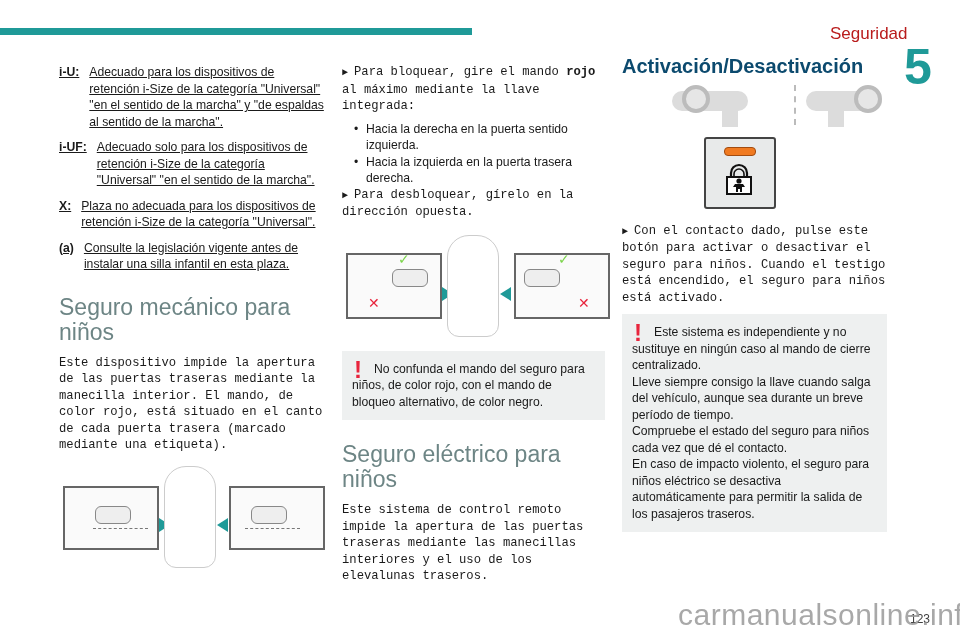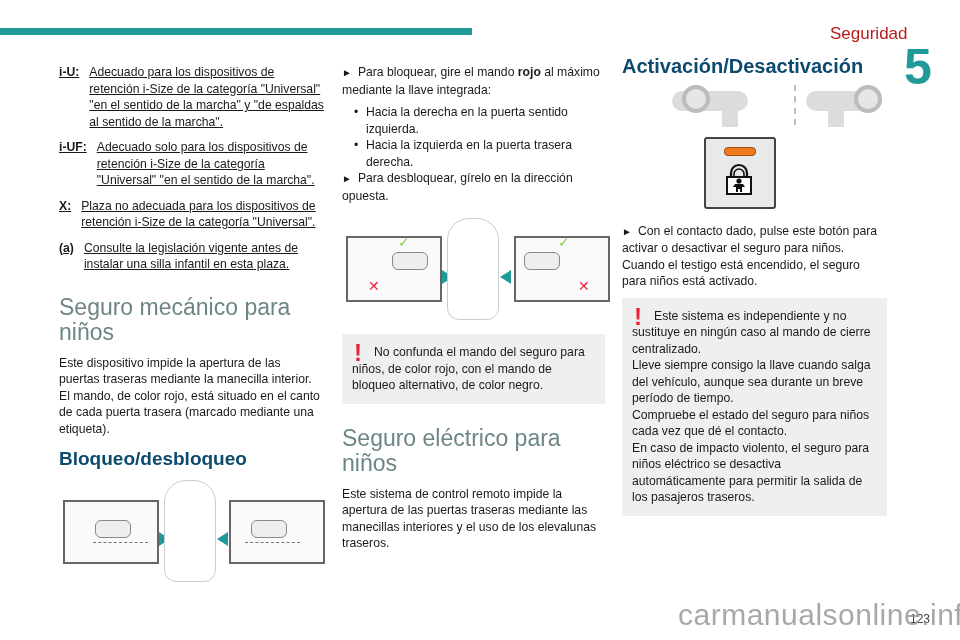--- a/index.html
+++ b/index.html
@@ -10,21 +10,21 @@
   .chapter-num { position:absolute; left:904px; top:42px; font-size:50px; font-weight:bold; color:#1f9a98; line-height:1; }
   .col { position:absolute; font-size:12.2px; line-height:16.5px; }
   .col1 { left:59px; top:64px; width:265px; }
   .col2 { left:342px; top:64px; width:263px; }
   .col3 { left:622px; top:56px; width:265px; }
   .def { display:flex; margin-bottom:9px;text-decoration:underline; }
   .def .term { font-weight:bold; flex:0 0 auto; margin-right:10px; }
   .def .desc { flex:1; }
   h2.light { font-weight:normal; color:#6d8585; font-size:23px; line-height:25px; margin:22px 0 10px 0; }
   h3.bold { font-weight:bold; font-size:19px; margin:14px 0 10px 0; color:#0c4a6e; }
-  p { margin:0 0 6px 0; }
+  p { margin:0 0 6px 0;font-family:Liberation Mono, monospace; }
   .arrow { font-size:10px; margin-right:6px; }
   ul.bul { list-style:none; margin:0; padding:0 0 0 12px; }
   ul.bul li { position:relative; padding-left:12px; }
   ul.bul li::before { content:"•"; position:absolute; left:0; }
   .warn { background:#eef0f0; padding:10px 10px 10px 10px; position:relative; margin:8px 0; }
   .warn .bang { position:absolute; left:12px; top:7px; color:#e8243c; font-weight:bold; font-size:24px; line-height:24px; }
   .warn .wtext { text-indent:22px; }
   .illus { position:relative; height:100px; margin:12px 0; }
   .panel { position:absolute; top:20px; width:92px; height:60px; border:2px solid #666; background:#fafafa; }
   .car { position:absolute; left:105px; top:0; width:50px; height:100px; border:1.5px solid #ccc; border-radius:22px 22px 12px 12px; background:#fff; }
@@ -64,21 +64,20 @@
     <span class="term">X:</span>
     <span class="desc">Plaza no adecuada para los dispositivos de retención i-Size de la categoría "Universal".</span>
   </div>
   <div class="def">
     <span class="term">(a)</span>
     <span class="desc">Consulte la legislación vigente antes de instalar una silla infantil en esta plaza.</span>
   </div>
 
   <h2 class="light">Seguro mecánico para niños</h2>
   <p>Este dispositivo impide la apertura de las puertas traseras mediante la manecilla interior. El mando, de color rojo, está situado en el canto de cada puerta trasera (marcado mediante una etiqueta).</p>
-  <h3 class="bold">Bloqueo/desbloqueo</h3>
 
   <div class="illus">
     <div class="panel" style="left:4px;">
       <div class="keyshape" style="left:30px;top:18px;"></div>
       <div class="dash" style="left:28px;top:40px;"></div>
     </div>
     <div class="tri r" style="left:100px;"></div>
     <div class="car"></div>
     <div class="tri l" style="left:158px;"></div>
     <div class="panel" style="left:170px;">

